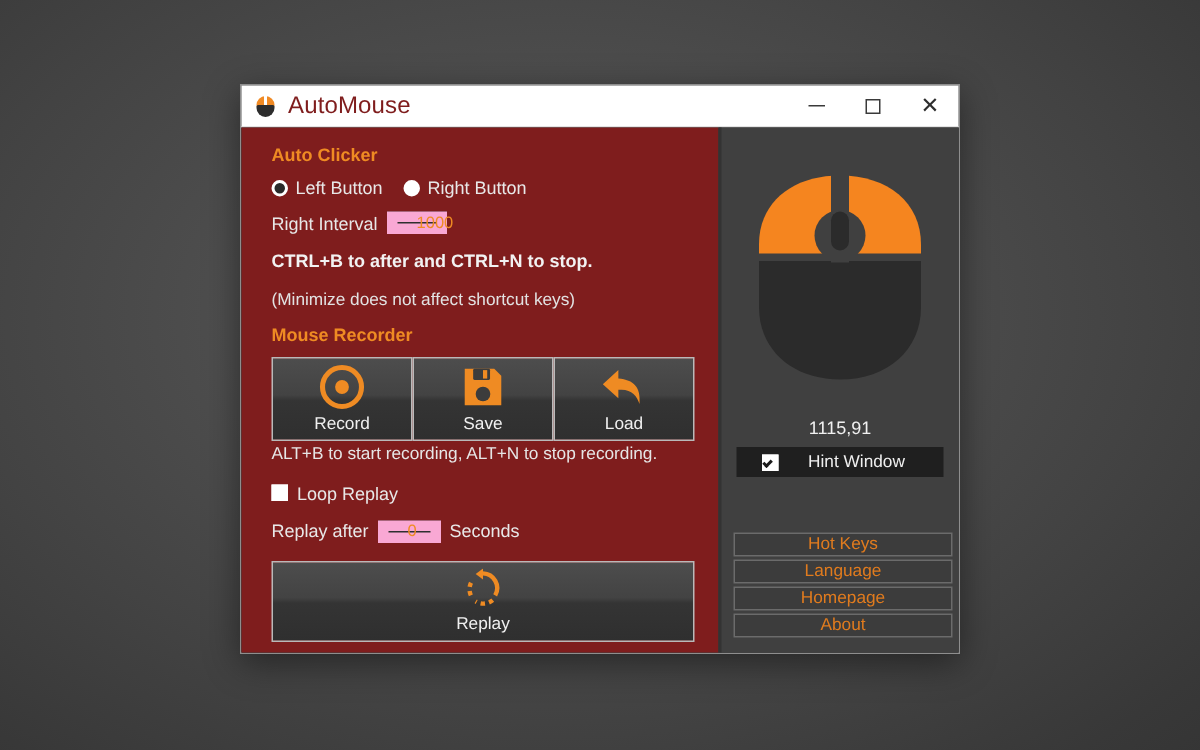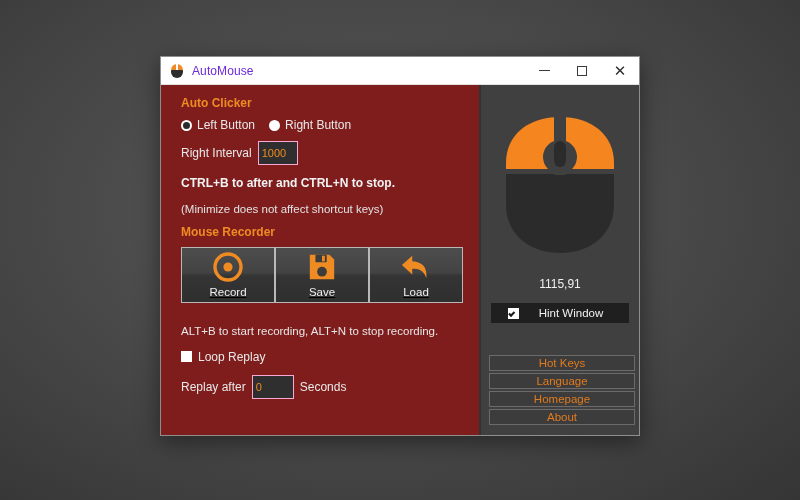--- a/index.html
+++ b/index.html
@@ -36,21 +36,21 @@
     background: #f08a24; border-radius: 6px 6px 1px 1px;
   }
   .tb-icon .top:after {
     content:""; position:absolute; left:5px; top:0; width:2px; height:7px; background:#ffffff;
   }
   .tb-icon .bot {
     position: absolute; left: 2px; top: 7px; width: 12px; height: 8px;
     background: #2d2d2d; border-radius: 1px 1px 6px 6px;
   }
   #titlebar .title {
-    font-size: 12px; color: #6d28d9; letter-spacing: .1px;
+    font-size: 16px; color: #7f1d1d; letter-spacing: .1px;
   }
   #titlebar .spacer { flex: 1 1 auto; }
   .wbtn {
     width: 38px; height: 27px; display: flex; align-items: center; justify-content: center;
     color: #3a3a3a; font-size: 13px; line-height: 1;
   }
   .wbtn .dash { width: 11px; height: 1px; background: #3a3a3a; display: block; }
   .wbtn .sq { width: 10px; height: 10px; border: 1px solid #3a3a3a; display: block; }
   .wbtn .ex { font-size: 15px; font-weight: 300; color: #2e2e2e; }
 
@@ -72,32 +72,32 @@
   .radio {
     width: 11px; height: 11px; border-radius: 50%;
     background: #2a2a2a; border: 2px solid #ffffff;
     margin-right: 5px; flex: 0 0 11px;
   }
   .radio.filled { background: #ffffff; border-color: #ffffff; }
   .radio-label { margin-right: 14px; }
 
   .interval-row { margin-bottom: 11px; }
   .txtbox {
-    width: 40px; height: 24px; background: #2f2f2f;
-    border: 1px solid #f9a8d4;
+    width: 40px; height: 15px; background: #2f2f2f;
+    border: 7px solid #f9a8d4;
     color: #ef8b23; font-size: 11px;
-    display: flex; align-items: center; padding-left: 3px;
+    display: flex; align-items: center; padding-left: 13px;
     margin: 0 6px; flex: 0 0 40px;
   }
   .txtbox.small { width: 42px; flex: 0 0 42px; color:#ef8b23; }
   .bold-note { font-size: 12px; color: #f2f2f2; font-weight: bold; margin: 10px 0 13px 0; }
   .plain-note { font-size: 11.5px; color: #e2e2e2; margin-bottom: 10px; }
 
   
-  .btn-row { display: flex; gap: 0; margin-bottom: 21px; text-decoration: underline; }
+  .btn-row { display: flex; gap: 0; margin-bottom: 2px; }
   .rbtn {
     flex: 1 1 0; height: 56px;
     background: linear-gradient(to bottom, #4d4d4d 0%, #434343 45%, #343434 52%, #2f2f2f 100%);
     border: 1px solid #b9b9b9;
     display: flex; flex-direction: column; align-items: center; justify-content: flex-end;
     padding-bottom: 4px; position: relative;
   }
   .rbtn .glyph { flex: 1 1 auto; display: flex; align-items: center; justify-content: center; }
   .rbtn .lbl { font-size: 11.5px; color: #f0f0f0; }
 
@@ -123,21 +123,21 @@
   #right-panel {
     flex: 1 1 auto; background: #404040;
     border-left: 2px solid #333333;
     display: flex; flex-direction: column; align-items: center;
     padding: 10px 8px 8px 8px;
     position: relative;
   }
   #mouse-graphic { margin-top: 16px; }
   #coords { color: #f0f0f0; font-size: 12px; margin-top: 12px; }
   #hint-window-row {
-    margin-top: 12px; width: 138px; height: 20px;
+    margin-top: 6px; width: 138px; height: 20px;
     background: #1f1f1f; display: flex; align-items: center; padding-left: 17px;
   }
   #hint-window-row .chk {
     width: 11px; height: 11px; background: #ffffff; position: relative;
   }
   #hint-window-row .chk:after {
     content:""; position:absolute; left:2px; top:4px; width:4px; height:2px;
     border-left:2px solid #1b1b1b; border-bottom:2px solid #1b1b1b;
     transform: rotate(-45deg); transform-origin: left bottom;
   }
@@ -240,20 +240,33 @@
         <span class="chk"></span>
         <span>Loop Replay</span>
       </div>
 
       <div class="row replay-row">
         <span>Replay after</span>
         <span class="txtbox small">0</span>
         <span>Seconds</span>
       </div>
 
+      <div id="replay-button">
+        <div class="glyph">
+          <svg width="26" height="26" viewBox="0 0 32 32">
+            <g stroke="#ef8b23" stroke-width="3.6" fill="none" stroke-linecap="butt">
+              <path d="M16 4 A12 12 0 0 1 26 22"></path>
+              <path d="M24 26 A12 12 0 0 1 10 27" stroke-dasharray="3.6 3.4"></path>
+              <path d="M6 22 A12 12 0 0 1 8 9" stroke-dasharray="3.6 3.4"></path>
+            </g>
+            <path d="M16 0 L16 9 L10 4.5 Z" fill="#ef8b23"></path>
+          </svg>
+        </div>
+        <div class="lbl">Replay</div>
+      </div>
 
     </div>
 
     <div id="right-panel">
 
       <div id="mouse-graphic">
         <svg width="124" height="150" viewBox="0 0 124 150">
           <path d="M8 52 C8 24 30 6 62 6 C94 6 116 24 116 52 L116 62 L8 62 Z" fill="#f5851f"></path>
           <path d="M8 62 L116 62 L116 94 C116 122 94 142 62 142 C30 142 8 122 8 94 Z" fill="#2b2b2b"></path>
           <rect x="56" y="4" width="12" height="60" fill="#404040"></rect>

